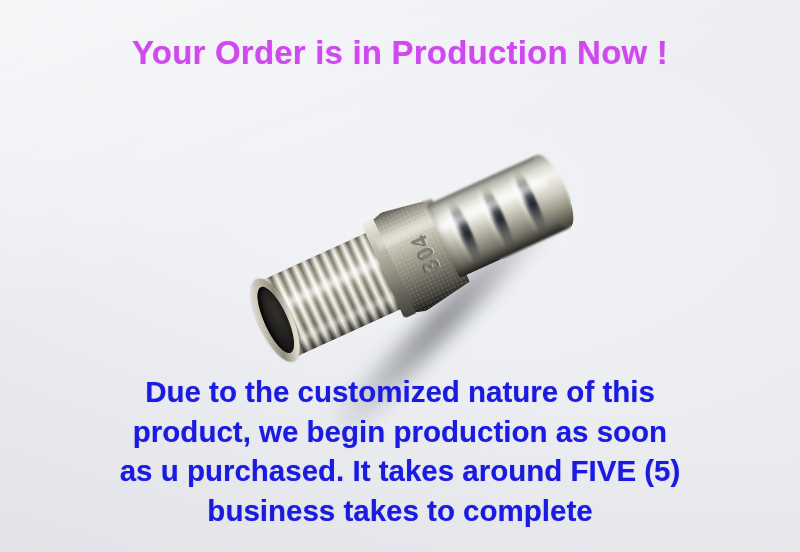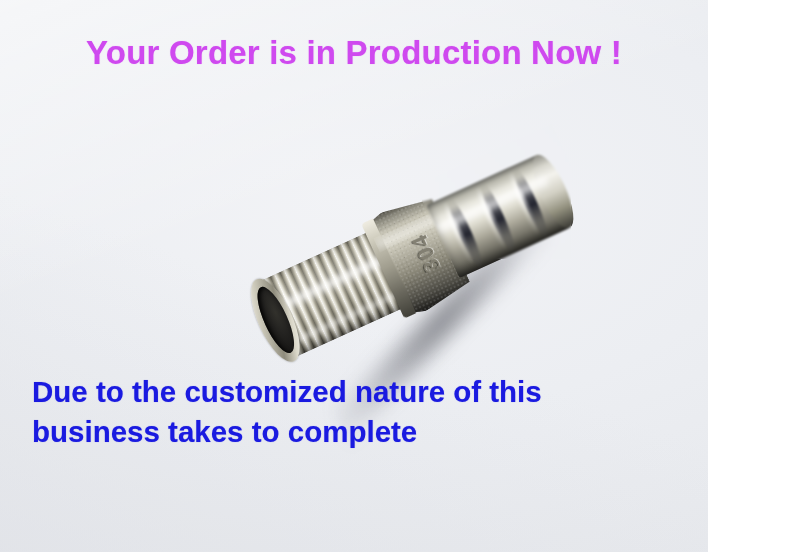--- a/index.html
+++ b/index.html
@@ -3,21 +3,21 @@
 <meta charset="utf-8">
 <title>Order in Production</title>
 <style>
   html, body {
     margin: 0;
     padding: 0;
     background: #ffffff;
   }
   #stage {
     position: relative;
-    width: 708px;
+    width: 800px;
     height: 552px;
     overflow: hidden;
     background:
       radial-gradient(ellipse 130% 90% at 50% 35%, #f2f3f6 0%, #eceef2 45%, #e4e6ea 100%);
     font-family: "Liberation Sans", sans-serif;
   }
 
   
   .backdrop-sheen {
     position: absolute;
@@ -40,21 +40,21 @@
     color: #cf49ef;
     text-shadow: 0 0 1px rgba(207,73,239,.45);
     white-space: nowrap;
   }
 
   
   .message {
     position: absolute;
     left: 32px; right: 32px;
     top: 372px;
-    text-align: left;
+    text-align: center;
     font-size: 29.5px;
     font-weight: bold;
     line-height: 39.5px;
     color: #1a1ae0;
     text-shadow: 0 0 1px rgba(26,26,224,.4);
   }
   .message .line { white-space: nowrap; }
 
   
   .product {
@@ -376,16 +376,18 @@
       <div class="crest c2"></div>
       <div class="crest c3"></div>
       <div class="barb-gloss"></div>
 
       <div class="dof"></div>
     </div>
   </div>
 
   <div class="message" style="color: rgb(26, 26, 224);">
     <div class="line">Due to the customized nature of this</div>
+    <div class="line">product, we begin production as soon</div>
+    <div class="line">as u purchased. It takes around FIVE (5)</div>
     <div class="line">business takes to complete</div>
   </div>
 
 </div>
 
 </body></html>

